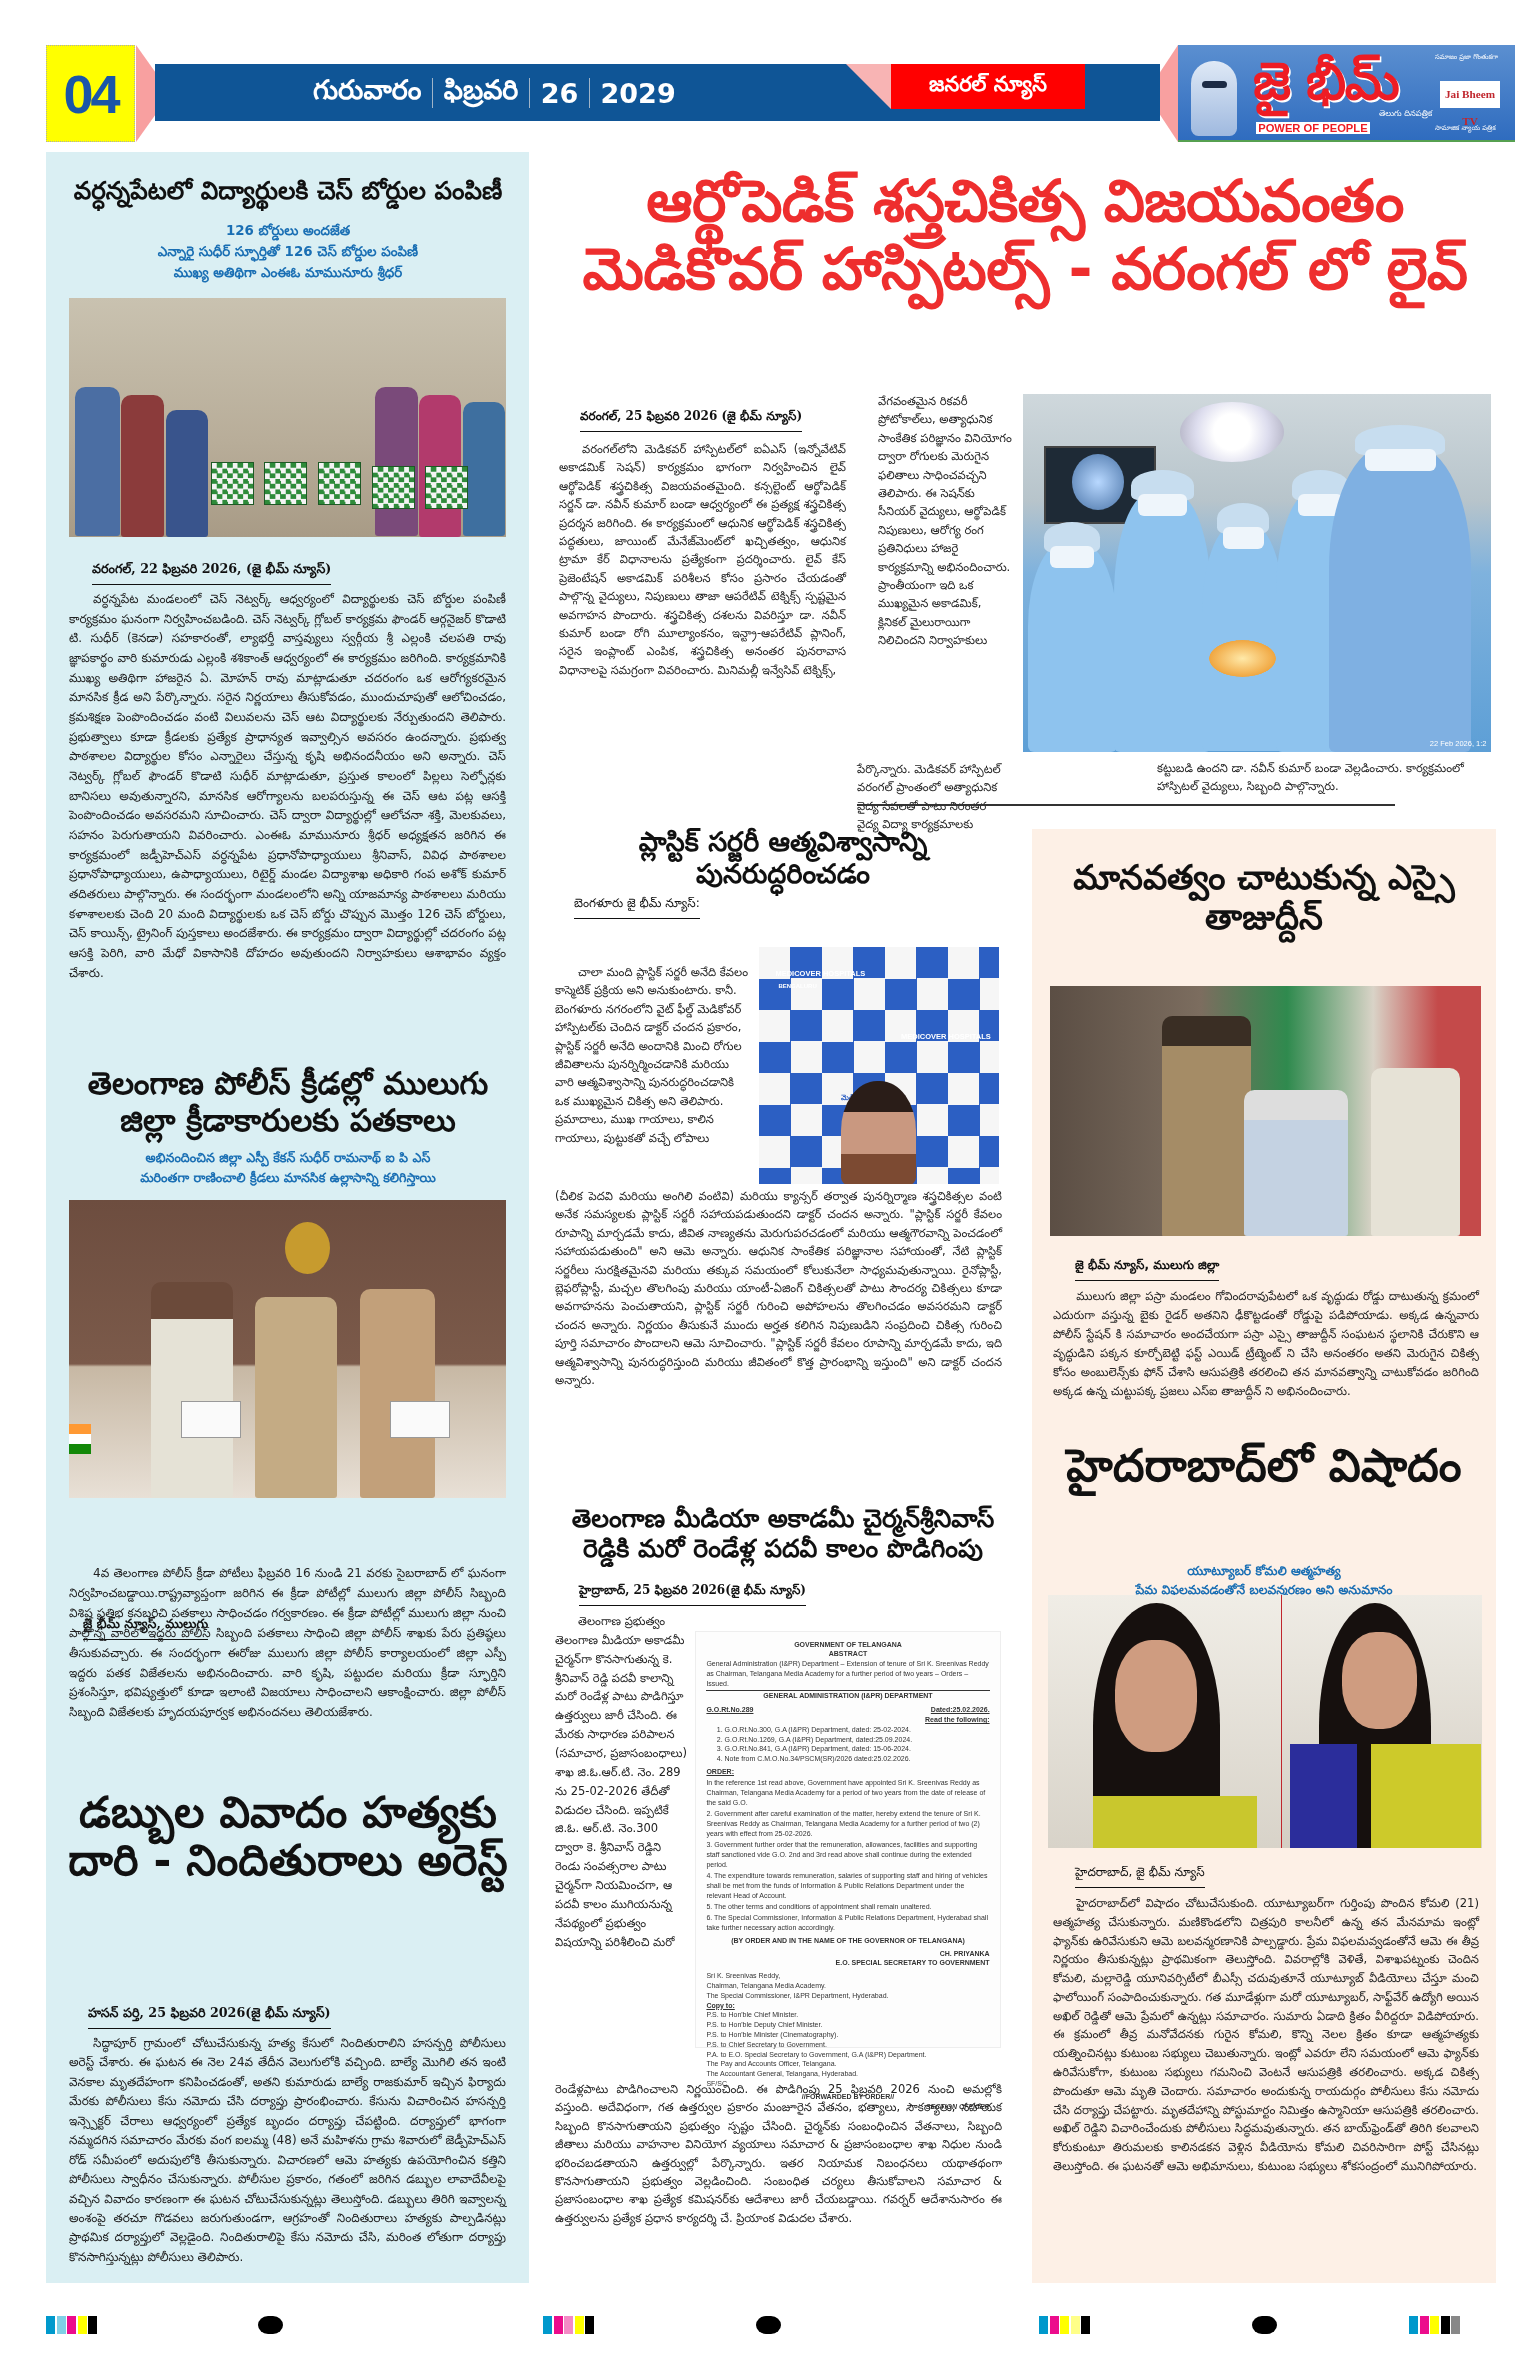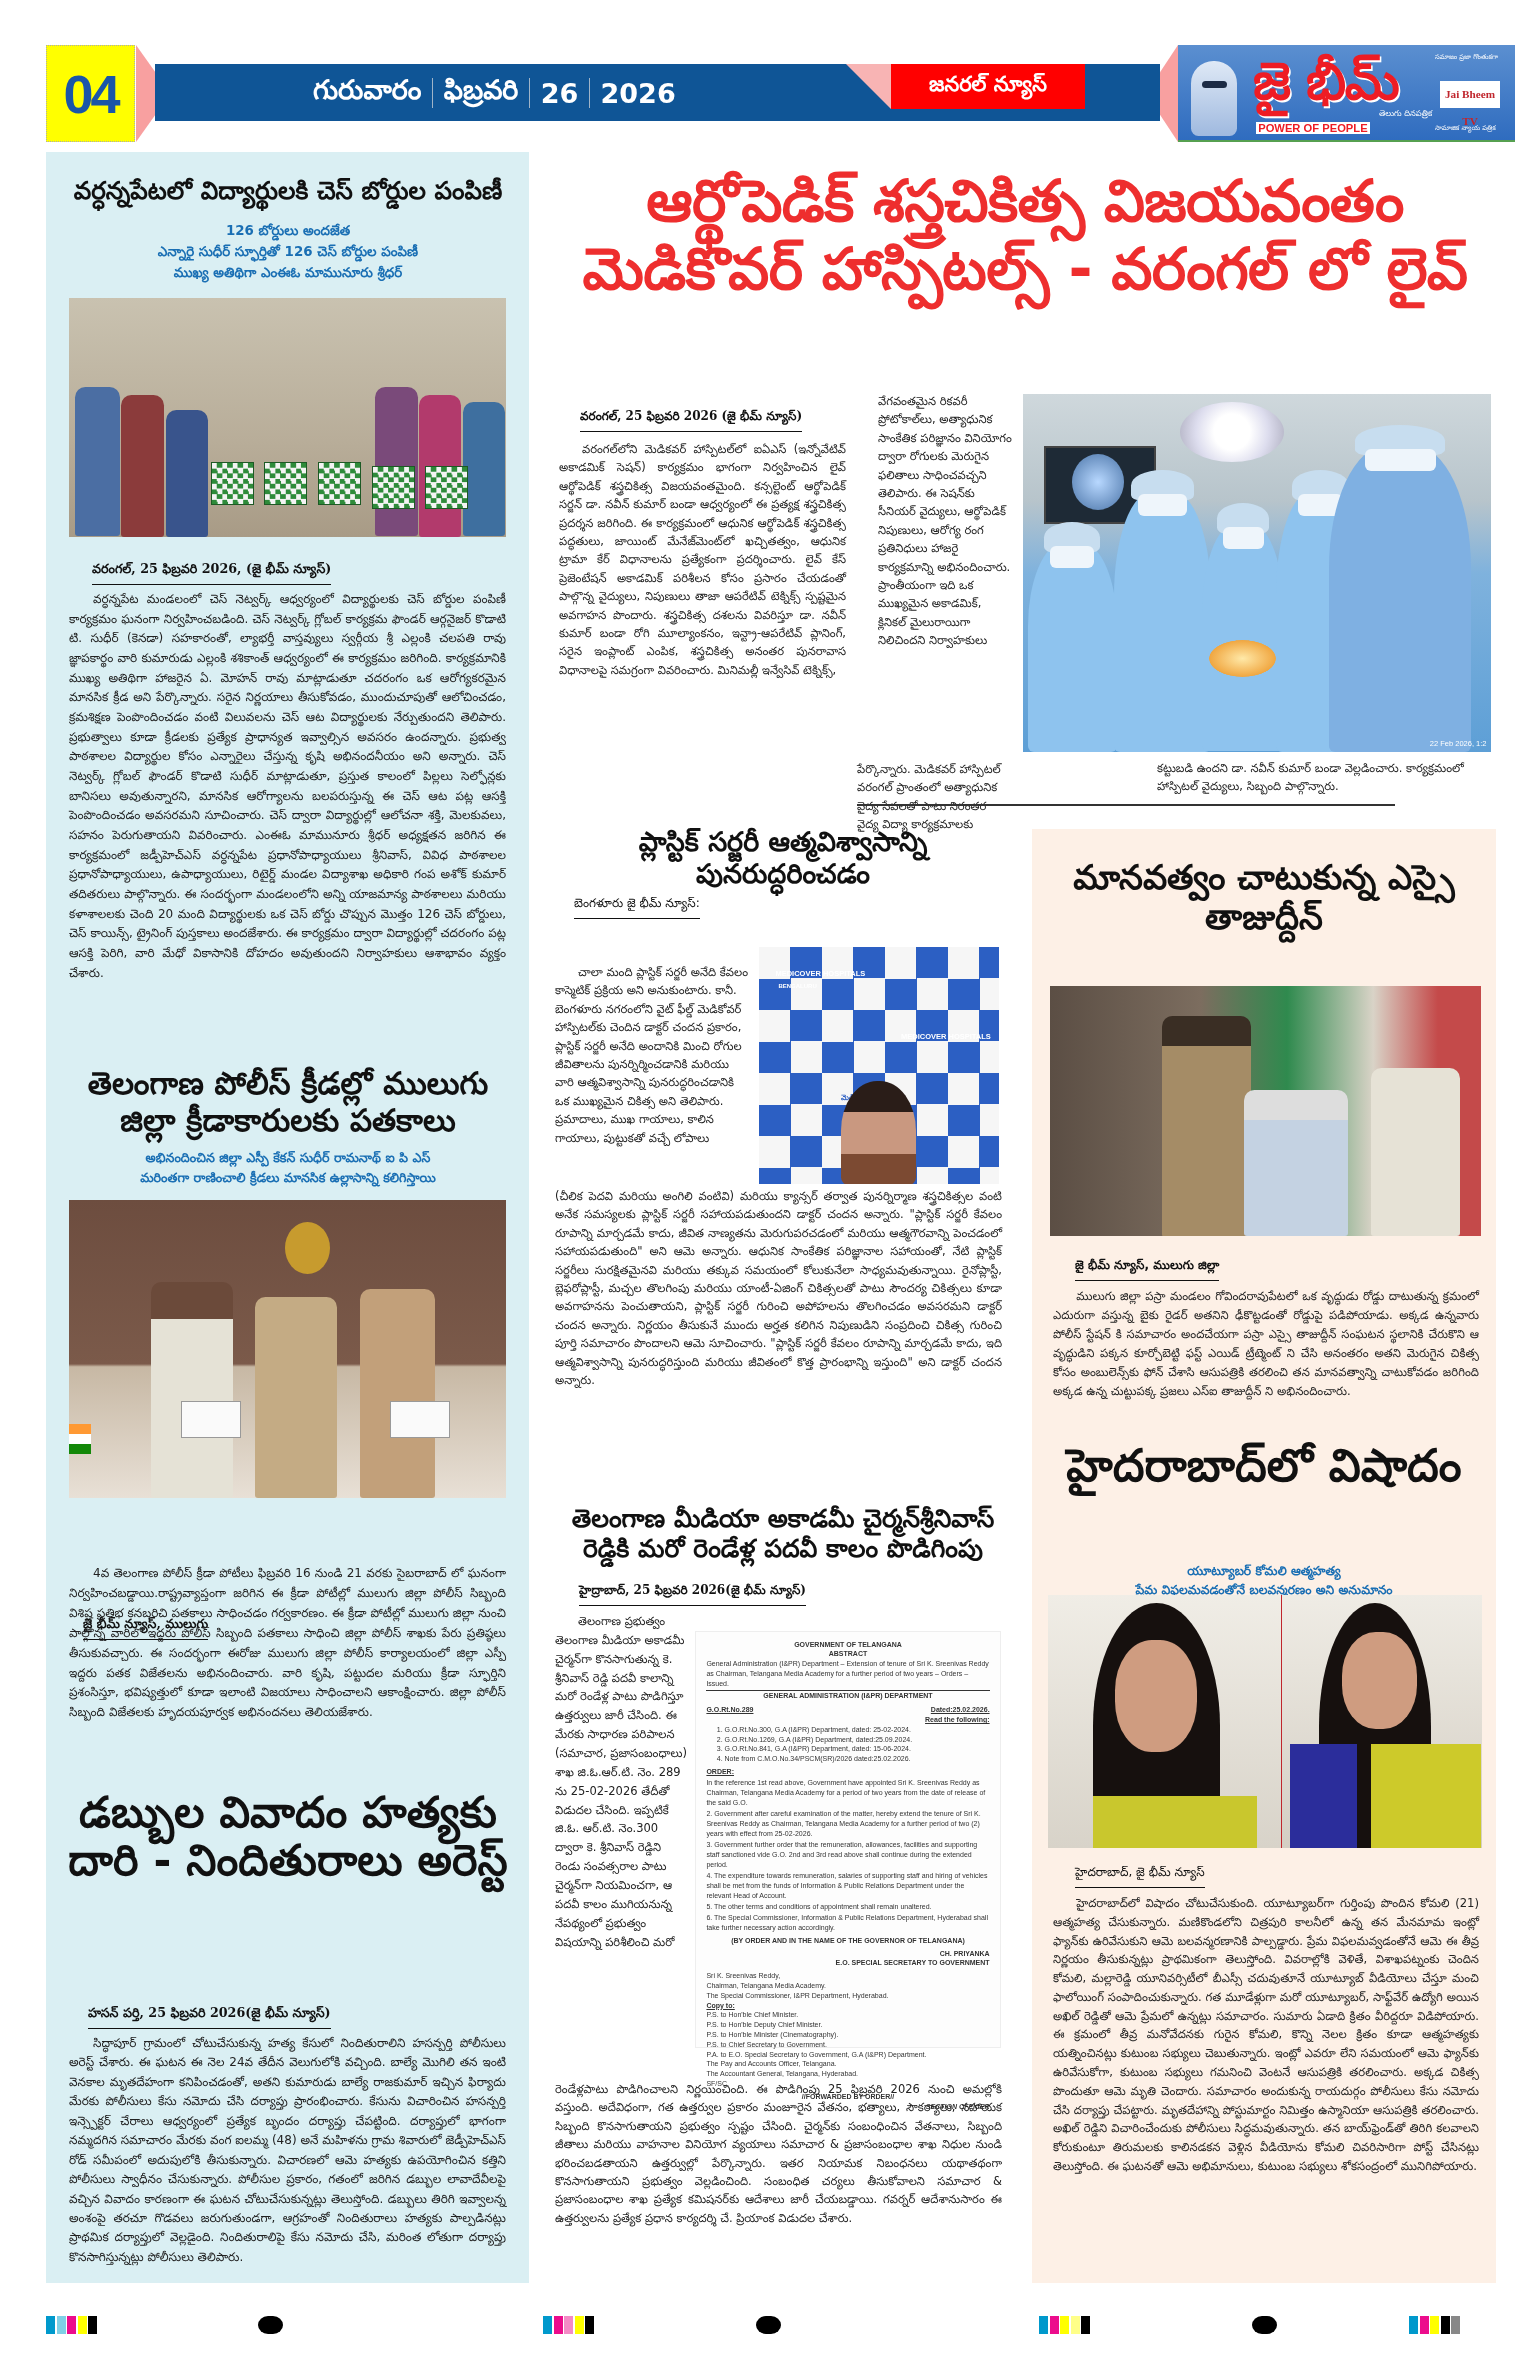--- a/index.html
+++ b/index.html
@@ -64,21 +64,21 @@
 <div id="page-num" class="abs">04</div>
 <div id="page-num-tab" class="abs"></div>
 <div id="date-bar" class="abs"></div>
 <div id="date-text" class="abs">
   <span>గురువారం</span>
   <span class="sep"></span>
   <span>ఫిబ్రవరి</span>
   <span class="sep"></span>
   <span>26</span>
   <span class="sep"></span>
-  <span>2026</span>
+  <span>2029</span>
 </div>
 <div id="section-wedge" class="abs"></div>
 <div id="section-label" class="abs">జనరల్ న్యూస్</div>
 <div id="masthead-tab" class="abs"></div>
 <div id="masthead" class="abs">
   <div class="ambedkar"></div>
   <div class="logo">జై భీమ్</div>
   <div class="sub">తెలుగు దినపత్రిక</div>
   <div class="power">POWER OF PEOPLE</div>
   <div class="tag1">సమాజం ప్రజా గొంతుకగా</div>
@@ -100,21 +100,21 @@
   <div class="person" style="left:97px;top:112px;width:42px;height:127px;background:#39548c"></div>
   <div class="person" style="left:306px;top:89px;width:43px;height:149px;background:#7a4a7a"></div>
   <div class="person" style="left:350px;top:97px;width:42px;height:142px;background:#b23a6c"></div>
   <div class="person" style="left:394px;top:104px;width:42px;height:134px;background:#3e6f9f"></div>
   <div class="chessboard" style="left:142px;top:164px"></div>
   <div class="chessboard" style="left:195px;top:164px"></div>
   <div class="chessboard" style="left:249px;top:164px"></div>
   <div class="chessboard" style="left:303px;top:168px"></div>
   <div class="chessboard" style="left:356px;top:168px"></div>
 </div>
-<div class="abs" style="left:92px;top:561px"><span class="dateline">వరంగల్, 25 ఫిబ్రవరి 2026, (జై భీమ్ న్యూస్)</span></div>
+<div class="abs" style="left:92px;top:561px"><span class="dateline">వరంగల్, 22 ఫిబ్రవరి 2026, (జై భీమ్ న్యూస్)</span></div>
 <div class="abs body" style="left:69px;top:590px;width:437px;font-size:12px;line-height:1.64">వర్ధన్నపేట మండలంలో చెస్ నెట్వర్క్ ఆధ్వర్యంలో విద్యార్థులకు చెస్ బోర్డుల పంపిణీ కార్యక్రమం ఘనంగా నిర్వహించబడింది. చెస్ నెట్వర్క్ గ్లోబల్ కార్యక్రమ ఫౌండర్ ఆర్గనైజర్ కొడాటి టి. సుధీర్ (కెనడా) సహకారంతో, ల్యాభర్తీ వాస్తవ్యులు స్వర్గీయ శ్రీ ఎల్లంకి చలపతి రావు జ్ఞాపకార్థం వారి కుమారుడు ఎల్లంకి శశికాంత్ ఆధ్వర్యంలో ఈ కార్యక్రమం జరిగింది. కార్యక్రమానికి ముఖ్య అతిథిగా హాజరైన ఏ. మోహన్ రావు మాట్లాడుతూ చదరంగం ఒక ఆరోగ్యకరమైన మానసిక క్రీడ అని పేర్కొన్నారు. సరైన నిర్ణయాలు తీసుకోవడం, ముందుచూపుతో ఆలోచించడం, క్రమశిక్షణ పెంపొందించడం వంటి విలువలను చెస్ ఆట విద్యార్థులకు నేర్పుతుందని తెలిపారు. ప్రభుత్వాలు కూడా క్రీడలకు ప్రత్యేక ప్రాధాన్యత ఇవ్వాల్సిన అవసరం ఉందన్నారు. ప్రభుత్వ పాఠశాలల విద్యార్థుల కోసం ఎన్నారైలు చేస్తున్న కృషి అభినందనీయం అని అన్నారు. చెస్ నెట్వర్క్ గ్లోబల్ ఫౌండర్ కొడాటి సుధీర్ మాట్లాడుతూ, ప్రస్తుత కాలంలో పిల్లలు సెల్ఫోన్లకు బానిసలు అవుతున్నారని, మానసిక ఆరోగ్యాలను బలపరుస్తున్న ఈ చెస్ ఆట పట్ల ఆసక్తి పెంపొందించడం అవసరమని సూచించారు. చెస్ ద్వారా విద్యార్థుల్లో ఆలోచనా శక్తి, మెలకువలు, సహనం పెరుగుతాయని వివరించారు. ఎంఈఓ మామునూరు శ్రీధర్ అధ్యక్షతన జరిగిన ఈ కార్యక్రమంలో జడ్పీహెచ్ఎస్ వర్ధన్నపేట ప్రధానోపాధ్యాయులు శ్రీనివాస్, వివిధ పాఠశాలల ప్రధానోపాధ్యాయులు, ఉపాధ్యాయులు, రిటైర్డ్ మండల విద్యాశాఖ అధికారి గంప అశోక్ కుమార్ తదితరులు పాల్గొన్నారు. ఈ సందర్భంగా మండలంలోని అన్ని యాజమాన్య పాఠశాలలు మరియు కళాశాలలకు చెంది 20 మంది విద్యార్థులకు ఒక చెస్ బోర్డు చొప్పున మొత్తం 126 చెస్ బోర్డులు, చెస్ కాయిన్స్, ట్రైనింగ్ పుస్తకాలు అందజేశారు. ఈ కార్యక్రమం ద్వారా విద్యార్థుల్లో చదరంగం పట్ల ఆసక్తి పెరిగి, వారి మేధో వికాసానికి దోహదం అవుతుందని నిర్వాహకులు ఆశాభావం వ్యక్తం చేశారు.</div>
 
 <div class="abs head" style="left:60px;top:1065px;width:456px;font-size:31px">తెలంగాణ పోలీస్ క్రీడల్లో ములుగు జిల్లా క్రీడాకారులకు పతకాలు</div>
 <div class="abs deck" style="left:60px;top:1148px;width:456px;font-size:12.7px">
   <div>అభినందించిన జిల్లా ఎస్పీ కేకన్ సుధీర్ రామనాథ్ ఐ పి ఎస్</div>
   <div>మరింతగా రాణించాలి క్రీడలు మానసిక ఉల్లాసాన్ని కలిగిస్తాయి</div>
 </div>
 <div class="photo" style="left:69px;top:1200px;width:437px;height:298px;background:linear-gradient(180deg,#6d4d3f 0%,#7b5a4a 55%,#c7b8a4 56%,#e8e0d6 100%)">
   <div style="position:absolute;left:216px;top:22.4px;width:45px;height:52px;border-radius:50%;background:#c79b2e"></div>
   <div class="person" style="left:82px;top:82px;width:82px;height:216px;background:#e5e2d6;border-top:37px solid #6b4a3a"></div>

